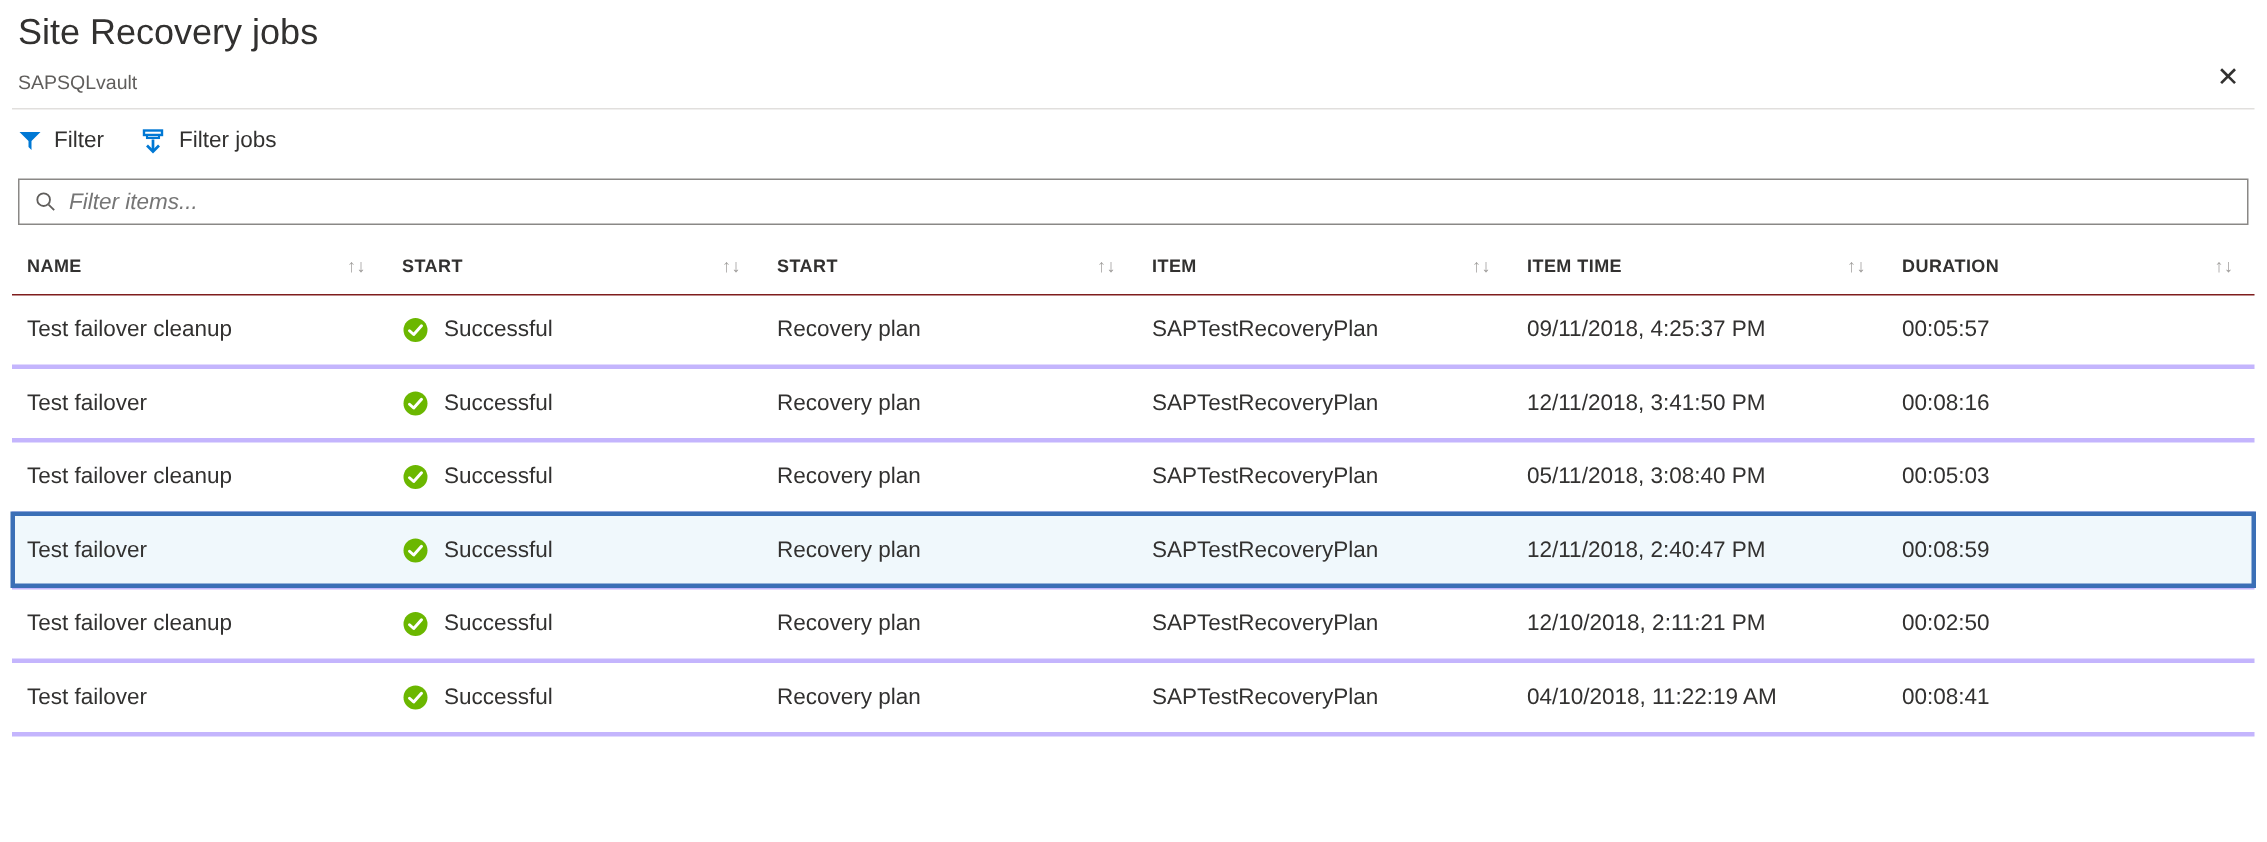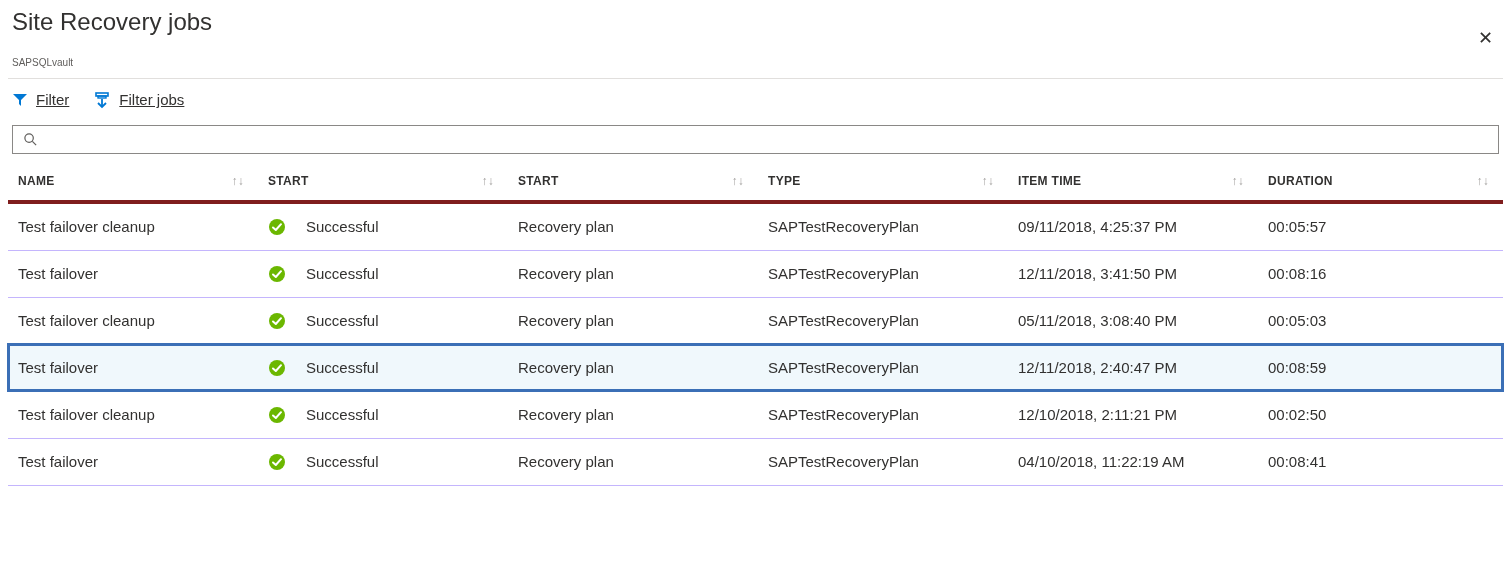--- a/index.html
+++ b/index.html
@@ -5,53 +5,52 @@
     * { box-sizing: border-box; margin: 0; padding: 0; }
     body {
       font-family: 'Segoe UI', Tahoma, sans-serif;
       color: #323130;
       background: #fff;
       padding: 8px 8px 8px 8px;
       width: 1511px;
     }
     .header-row {
       display: flex;
-      align-items: center;
+      align-items: flex-end;
       justify-content: space-between;
       padding: 0 4px 2px 4px;
     }
     .header-left { }
     .page-title {
       font-size: 24px;
       font-weight: 400;
       color: #323130;
       line-height: 1.2;
     }
     .subtitle {
-      font-size: 10px;
+      font-size: 13px;
       color: #605e5c;
-      margin-top: 20px;
+      margin-top: 10px;
     }
     .close-btn {
       font-size: 18px;
       color: #323130;
       cursor: pointer;
       padding: 2px 6px;
       line-height: 1;
     }
     .divider {
       border-top: 1px solid #e1dfdd;
       margin: 8px 0 0 0;
     }
     .toolbar {
       display: flex;
       gap: 24px;
       padding: 12px 4px 14px 4px;
       align-items: center;
-      text-decoration: underline;
     }
     .tb-item {
       display: flex;
       align-items: center;
       gap: 8px;
       cursor: pointer;
       font-size: 15px;
       color: #323130;
     }
     .tb-icon { color: #0078d4; display: inline-flex; }
@@ -76,43 +75,43 @@
       width: 100%;
       border-collapse: collapse;
       table-layout: fixed;
     }
     th {
       text-align: left;
       font-size: 12px;
       font-weight: 700;
       color: #323130;
       padding: 10px 10px 12px 10px;
-      border-bottom: 4px solid #7f1d1d;
+      border-bottom: 1px solid #7f1d1d;
       letter-spacing: 0.3px;
       position: relative;
     }
     th .sort-icon {
       position: absolute;
       right: 14px;
       top: 10px;
       color: #a19f9d;
       font-size: 12px;
     }
     td {
       font-size: 15px;
       color: #323130;
       padding: 14px 10px;
-      border-bottom: 1px solid #c4b5fd;
+      border-bottom: 3px solid #c4b5fd;
       vertical-align: middle;
     }
     td a.name-link {
       color: #323130;
       text-decoration: none;
     }
-    .status-cell { display: flex; align-items: center; gap: 20px; }
+    .status-cell { display: flex; align-items: center; gap: 10px; }
     .status-circle {
       display: inline-flex;
       width: 18px; height: 18px;
     }
     tr.selected td {
       background: #f0f8fc;
     }
     tr.selected {
       outline: 3px solid #3b6fb6;
       outline-offset: -2px;
@@ -159,37 +158,38 @@
   </div>
 </div>
 
 <div class="search-wrap">
   <span class="search-icon">
     <svg width="15" height="15" viewBox="0 0 16 16">
         <circle cx="6.5" cy="6.5" r="4.5" fill="none" stroke="#605e5c" stroke-width="1.3"></circle>
         <line x1="10" y1="10" x2="14" y2="14" stroke="#605e5c" stroke-width="1.3"></line>
       </svg>
   </span>
+  <input type="text" placeholder="Filter items..." style="">
 </div>
 
 <table>
   <colgroup>
     <col class="c-name">
       <col class="c-status">
       <col class="c-type">
       <col class="c-item">
       <col class="c-start">
       <col class="c-dur">
   </colgroup>
   <thead>
     <tr>
       <th><span>NAME</span><span class="sort-icon">↑↓</span></th>
       <th><span>START</span><span class="sort-icon">↑↓</span></th>
       <th><span>START</span><span class="sort-icon">↑↓</span></th>
-      <th><span>TYPE</span><span class="sort-icon">↑↓</span></th>
+      <th><span>ITEM</span><span class="sort-icon">↑↓</span></th>
       <th><span>ITEM TIME</span><span class="sort-icon">↑↓</span></th>
       <th><span>DURATION</span><span class="sort-icon">↑↓</span></th>
     </tr>
   </thead>
   <tbody id="jobs-body">
       <tr>
         <td><a class="name-link" href="#">Test failover cleanup</a></td>
         <td>
           <div class="status-cell">
             <span class="status-circle">

